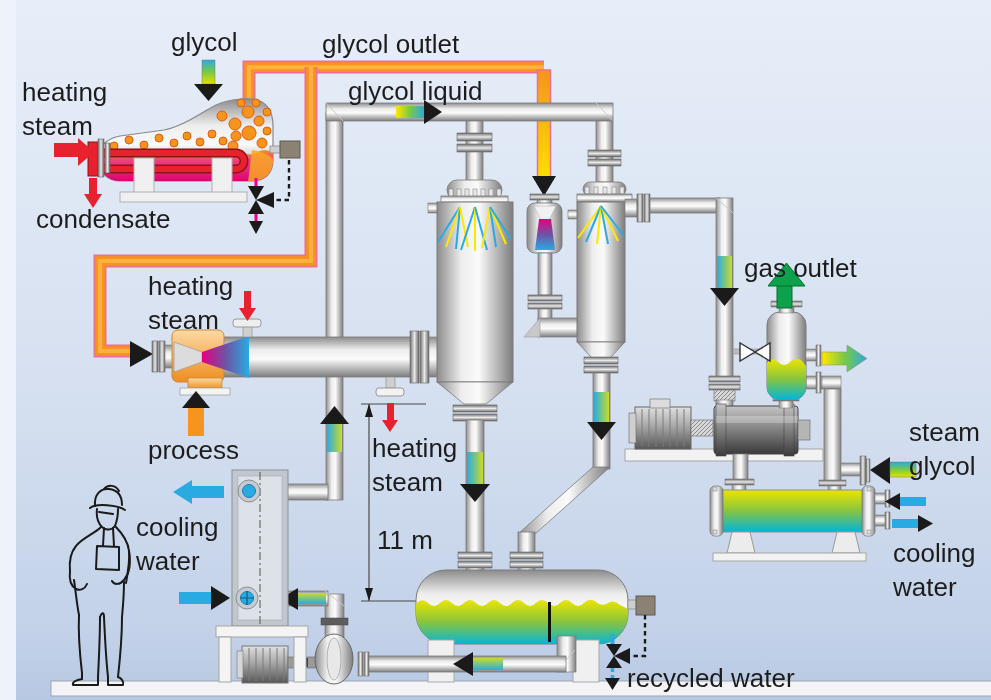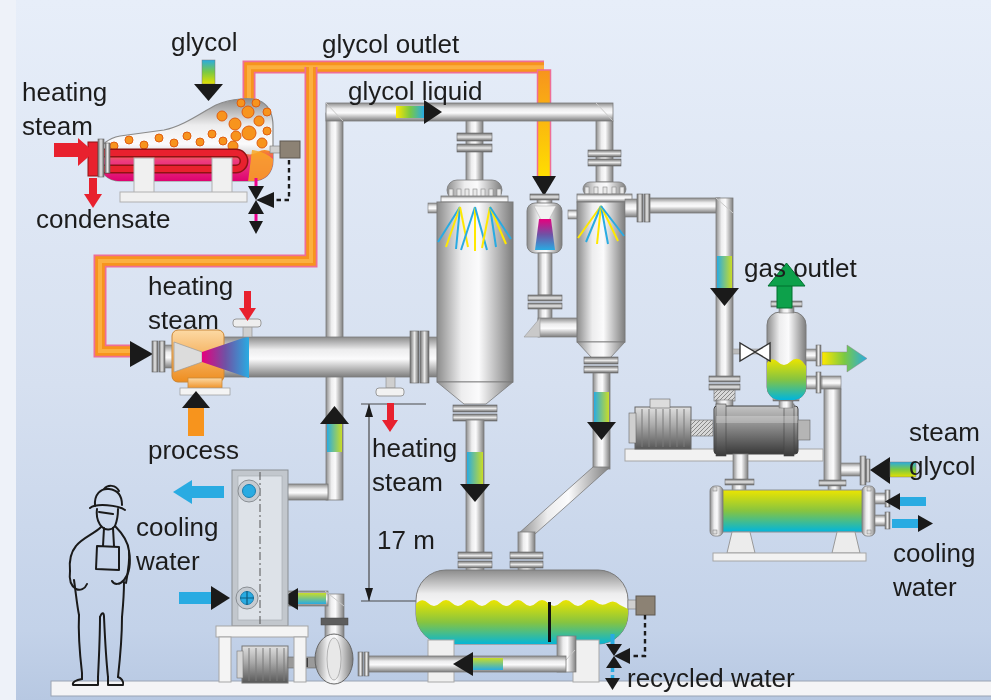--- a/index.html
+++ b/index.html
@@ -508,20 +508,20 @@
 steam</div>
 <div class="lbl" style="left:20px;top:203px">condensate</div>
 <div class="lbl" style="left:332px;top:75px">glycol liquid</div>
 <div class="lbl" style="left:132px;top:270px">heating
 steam</div>
 <div class="lbl" style="left:132px;top:434px">process</div>
 <div class="lbl" style="left:120px;top:511px">cooling
 water</div>
 <div class="lbl" style="left:356px;top:432px">heating
 steam</div>
-<div class="lbl" style="left:361px;top:524px">17 m</div>
+<div class="lbl" style="left:361px;top:524px">11 m</div>
 <div class="lbl" style="left:728px;top:252px">gas outlet</div>
 <div class="lbl" style="left:893px;top:416px">steam
 glycol</div>
 <div class="lbl" style="left:877px;top:537px">cooling
 water</div>
 <div class="lbl" style="left:611px;top:662px">recycled water</div>
 </div>
 
 </body></html>

